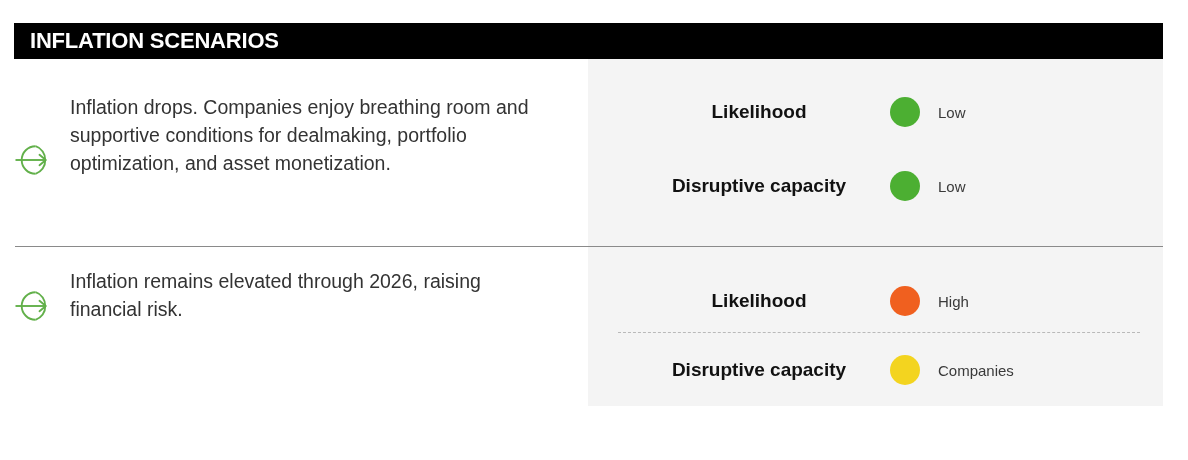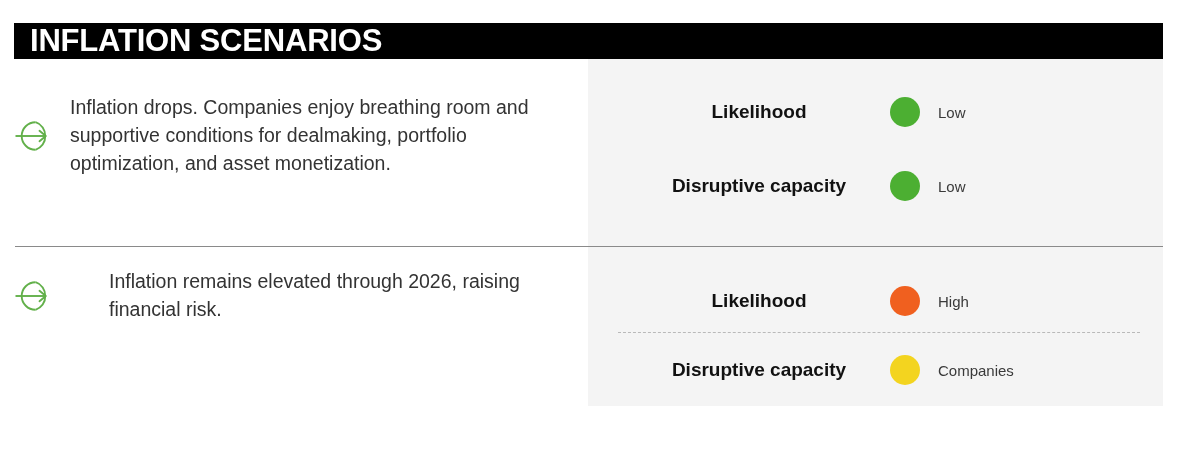--- a/index.html
+++ b/index.html
@@ -28,21 +28,21 @@
     left: 14px;
     top: 23px;
     width: 1149px;
     height: 36px;
     background: #000000;
     display: flex;
     align-items: center;
   }
   .header-title {
     color: #ffffff;
-    font-size: 31px;
+    font-size: 22px;
     font-weight: bold;
     letter-spacing: -0.2px;
     padding-left: 16px;
     white-space: nowrap;
   }
 
   
   .status-panel {
     position: absolute;
     left: 588px;
@@ -67,24 +67,24 @@
     top: 246px;
     width: 1148px;
     height: 1px;
     background: #8a8a8a;
   }
 
   
   .desc-block {
     position: absolute;
     display: flex;
-    align-items: center;
+    align-items: flex-end;
   }
   .desc-1 { left: 14px; top: 34px; }
-  .desc-2 { left: 14px; top: 20px; gap: 39px; }
+  .desc-2 { left: 14px; top: 20px; }
 
   .arrow-icon {
     flex: 0 0 auto;
     width: 40px;
     height: 34px;
     margin-right: 16px;
     margin-top: 1px;
   }
   .arrow-icon svg { display: block; }
 

